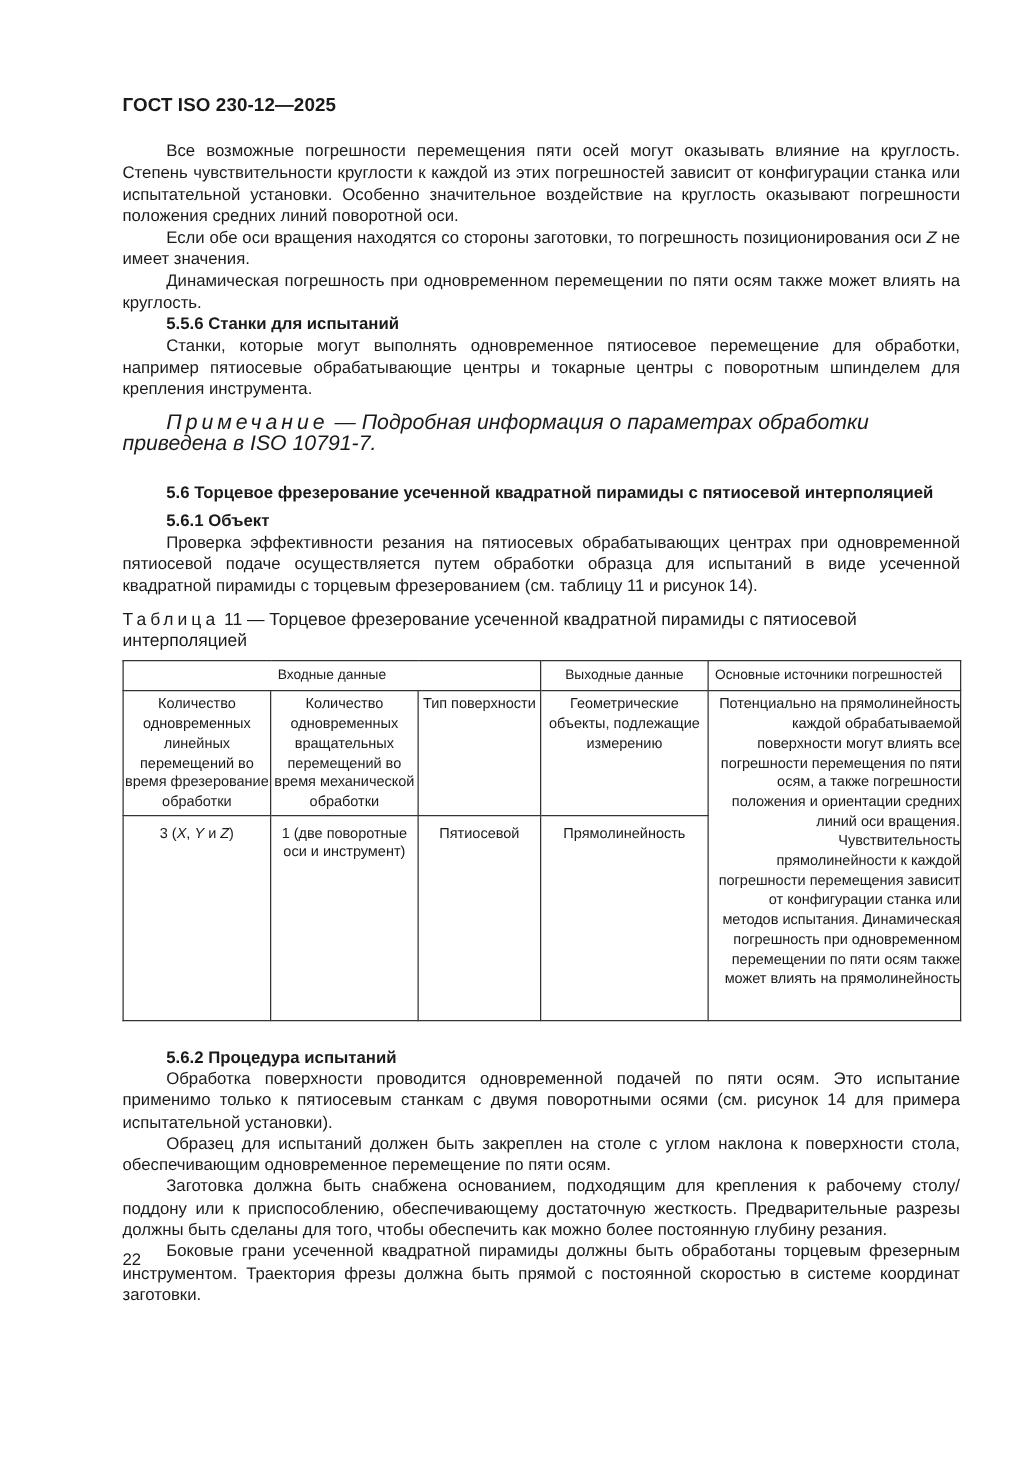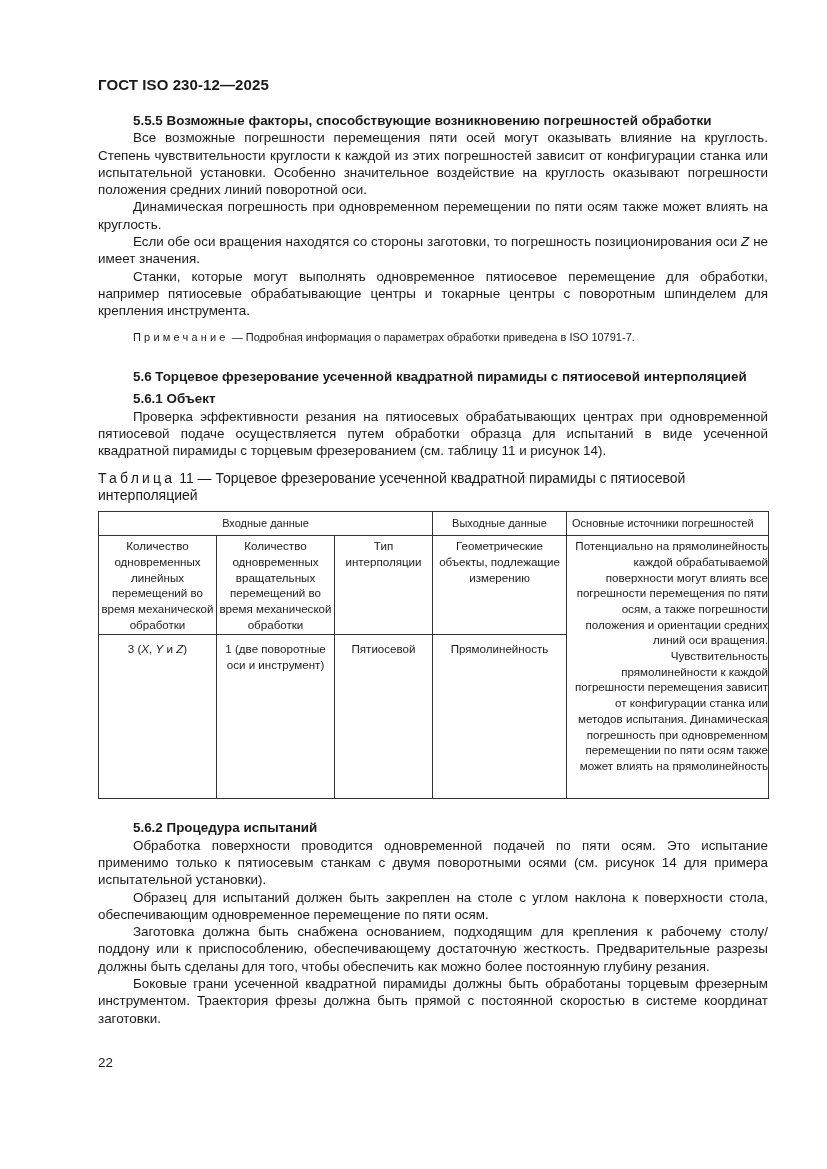--- a/index.html
+++ b/index.html
@@ -10,21 +10,21 @@
     .page-header {
       position: absolute; left: 98px; top: 76px;
       font-weight: bold; font-size: 15px; letter-spacing: 0.1px;
     }
     .content {
       position: absolute; left: 98px; top: 112px; width: 670px;
       font-size: 13.4px; line-height: 17.3px;
     }
     .h { font-weight: bold; padding-left: 35px; }
     .p { text-indent: 35px; text-align: justify; margin: 0; }
-    .note { text-indent: 35px; font-size: 11px; margin-top: 9px; }
+    .note { text-indent: 35px; font-size: 17px; margin-top: 9px; font-style: italic; }
     .note .sp { letter-spacing: 3.2px; }
     .h56 { font-weight: bold; padding-left: 35px; margin-top: 22px; line-height: 17.5px; }
     .h561 { margin-top: 5px; }
     .table-caption { font-size: 14px; margin-top: 10px; }
     .table-caption .sp { letter-spacing: 3.2px; }
     table.t {
       border-collapse: collapse; width: 670px; margin-top: 7px;
       font-size: 11.6px; line-height: 15.7px;
       table-layout: fixed;
     }
@@ -32,33 +32,33 @@
       border: 1.3px solid #333; vertical-align: top; text-align: center;
       padding: 2px 0;
     }
     table.t td.grp { height: 19px; vertical-align: middle; font-size: 11px; }
     table.t td.src-h { text-align: left; padding-left: 5px; font-size: 11px; }
     table.t td.src { text-align: right; padding-left: 5px; }
     table.t tr.hdr2 td { height: 91px; }
     table.t tr.data td { height: 155px; padding-top: 6px; }
     .it { font-style: italic; }
     .h562 { margin-top: 20px; }
-    .page-num { position: absolute; left: 98px; top: 1055px; font-size: 13.4px; }
+    .page-num { position: absolute; left: 98px; top: 1000px; font-size: 13.4px; }
   </style>
 </head>
 <body>
 
 <div class="page-header">ГОСТ ISO 230-12—2025</div>
 
 <div class="content">
-  <div class="h">5.5.5 Возможные факторы, способствующие возникновению погрешностей обработки</div>
   <p class="p">Все возможные погрешности перемещения пяти осей могут оказывать влияние на круглость. Степень чувствительности круглости к каждой из этих погрешностей зависит от конфигурации станка или испытательной установки. Особенно значительное воздействие на круглость оказывают погрешности положения средних линий поворотной оси.</p>
+  <p class="p"><span>Если обе оси вращения находятся со стороны заготовки, то погрешность позиционирования оси</span> <span class="it">Z</span><span> не имеет значения.</span></p>
   <p class="p">Динамическая погрешность при одновременном перемещении по пяти осям также может влиять на круглость.</p>
-  <p class="p"><span>Если обе оси вращения находятся со стороны заготовки, то погрешность позиционирования оси</span> <span class="it">Z</span><span> не имеет значения.</span></p>
 
+  <div class="h">5.5.6 Станки для испытаний</div>
   <p class="p">Станки, которые могут выполнять одновременное пятиосевое перемещение для обработки, например пятиосевые обрабатывающие центры и токарные центры с поворотным шпинделем для крепления инструмента.</p>
   <div class="note"><span class="sp">Примечание</span><span> — Подробная информация о параметрах обработки приведена в ISO 10791-7.</span></div>
 
   <div class="h56">5.6 Торцевое фрезерование усеченной квадратной пирамиды с пятиосевой интерполяцией</div>
   <div class="h h561">5.6.1 Объект</div>
   <p class="p">Проверка эффективности резания на пятиосевых обрабатывающих центрах при одновременной пятиосевой подаче осуществляется путем обработки образца для испытаний в виде усеченной квадратной пирамиды с торцевым фрезерованием (см. таблицу 11 и рисунок 14).</p>
 
   <div class="table-caption"><span class="sp">Таблица</span><span> 11 — Торцевое фрезерование усеченной квадратной пирамиды с пятиосевой интерполяцией</span></div>
 
   <table class="t">
@@ -69,23 +69,23 @@
         <col style="width:134px">
         <col style="width:202px">
     </colgroup>
     <tbody>
         <tr>
       <td class="grp" colspan="3">Входные данные</td>
       <td class="grp">Выходные данные</td>
       <td class="grp src-h">Основные источники погрешностей</td>
     </tr>
     <tr class="hdr2">
-      <td>Количество одновременных линейных перемещений во время механической обработки</td>
+      <td>Количество одновременных линейных перемещений во время фрезерование обработки</td>
       <td>Количество одновременных вращательных перемещений во время механической обработки</td>
-      <td>Тип интерполяции</td>
+      <td>Тип поверхности</td>
       <td>Геометрические объекты, подлежащие измерению</td>
       <td class="src" rowspan="2">Потенциально на прямолинейность каждой обрабатываемой поверхности могут влиять все погрешности перемещения по пяти осям, а также погрешности положения и ориентации средних линий оси вращения. Чувствительность прямолинейности к каждой погрешности перемещения зависит от конфигурации станка или методов испытания. Динамическая погрешность при одновременном перемещении по пяти осям также может влиять на прямолинейность</td>
     </tr>
     <tr class="data">
       <td><span>3 (</span><span class="it">X</span><span>, </span><span class="it">Y</span><span> и </span><span class="it">Z</span><span>)</span></td>
       <td>1 (две поворотные оси и инструмент)</td>
       <td>Пятиосевой</td>
       <td>Прямолинейность</td>
     </tr>
   </tbody>

